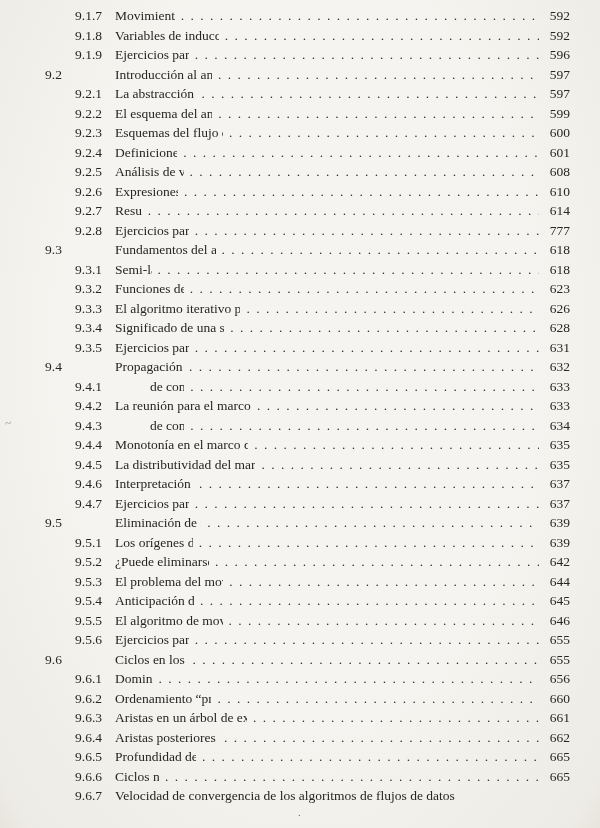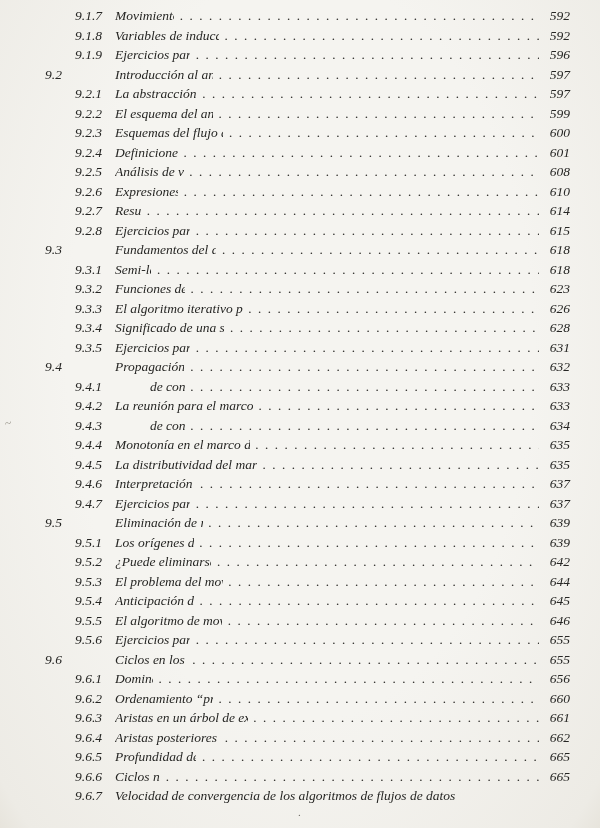--- a/index.html
+++ b/index.html
@@ -13,21 +13,21 @@
     color: #262624;
   }
   .toc-page {
     position: relative;
     box-sizing: border-box;
     width: 600px;
     height: 828px;
     padding: 6px 30px 0 45px;
     background: radial-gradient(ellipse at 50% 42%, #f5f4f0 55%, #edebe5 95%, #e7e4dc 100%);
   }
-  .entry { display: flex; align-items: flex-end; line-height: 19.5px; font-style: italic; }
+  .entry { display: flex; align-items: flex-end; line-height: 19.5px; }
   .num { flex: 0 0 70px; box-sizing: border-box; white-space: nowrap; }
   .entry.level-2 .num { padding-left: 30px; }
   .body { flex: 1 1 auto; min-width: 0; }
   .line { display: flex; align-items: baseline; line-height: 19.5px; }
   .line.cont { padding-left: 35px; }
   .title { flex: 0 1 auto; white-space: nowrap; overflow: hidden; }
   .dots {
     flex: 1 1 auto;
     min-width: 0;
     overflow: hidden;
@@ -172,21 +172,21 @@
         </div>
       </div>
   </div>
 
   <div class="entry level-2">
     <span class="num">9.2.8</span>
     <div class="body">
         <div class="line">
           <span class="title">Ejercicios para la sección 9.2</span>
           <span class="dots"></span>
-          <span class="pg">615</span>
+          <span class="pg">777</span>
         </div>
       </div>
   </div>
 
   <div class="entry level-1">
     <span class="num">9.3</span>
     <div class="body">
         <div class="line">
           <span class="title">Fundamentos del análisis del flujo de datos</span>
           <span class="dots"></span>

